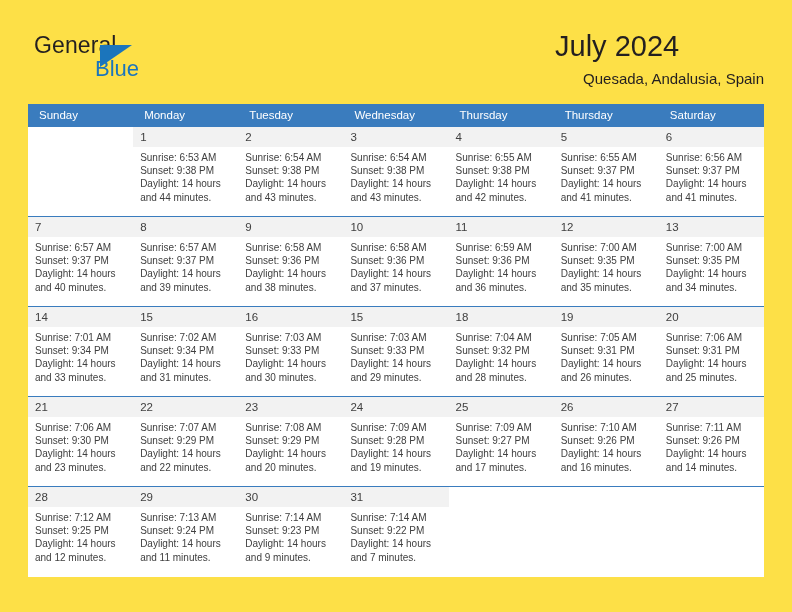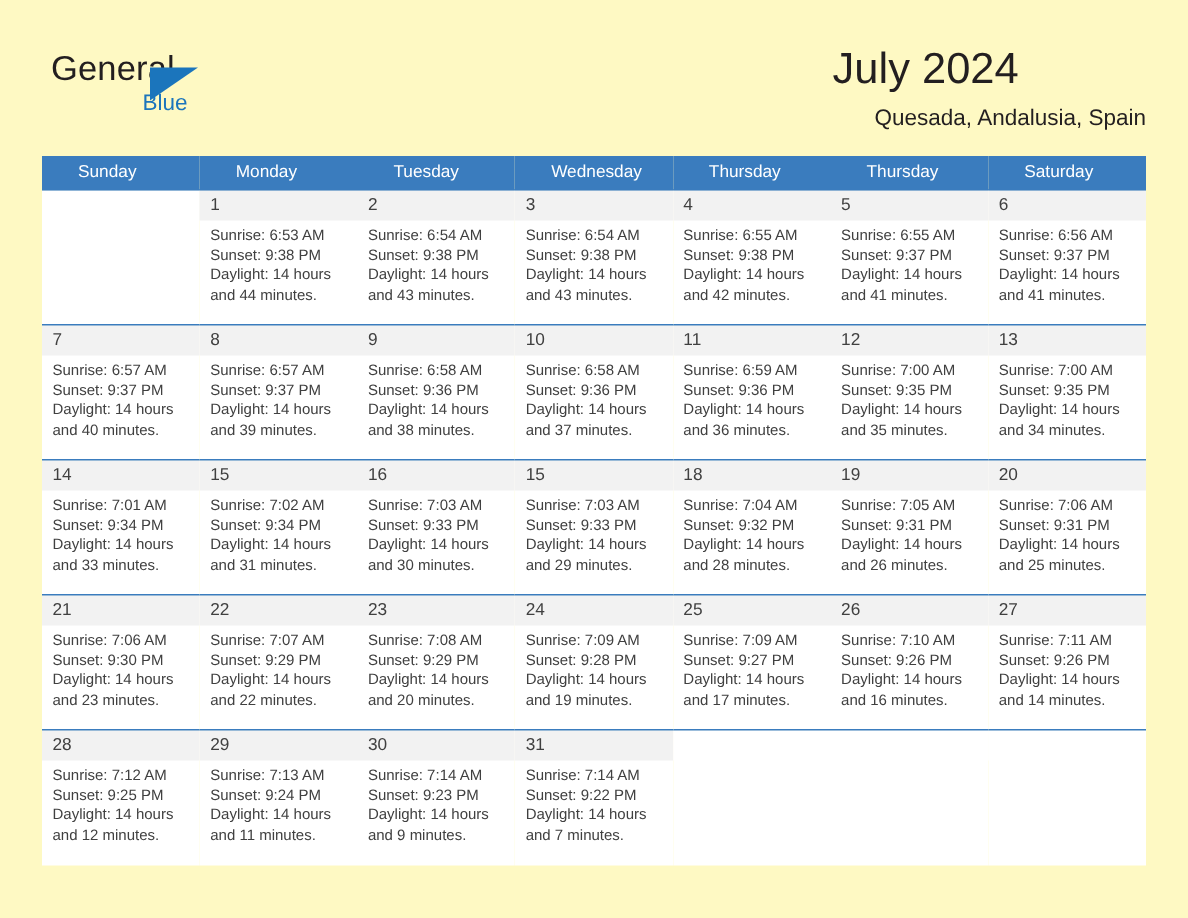--- a/index.html
+++ b/index.html
@@ -7,21 +7,21 @@
     width: 792px;
     height: 612px;
     background: #ffffff;
     font-family: "Liberation Sans", sans-serif;
     overflow: hidden;
   }
   .page {
     position: relative;
     width: 792px;
     height: 612px;
-    background: #fef9c3;
+    background: #fde047;
   }
 
   
   .header {
     position: absolute;
     left: 28px;
     top: 28px;
     width: 736px;
     height: 72px;
   }
@@ -39,21 +39,21 @@
     font-size: 23px;
     color: #231f20;
     letter-spacing: 0.1px;
     line-height: 26px;
     font-weight: 400;
   }
   .logo-blue {
     position: absolute;
     left: 61px;
     top: 24px;
-    font-size: 15px;
+    font-size: 22px;
     color: #1b75bc;
     line-height: 26px;
     font-weight: 400;
   }
   .logo-tri {
     position: absolute;
     left: 66px;
     top: 13px;
     width: 0;
     height: 0;
@@ -92,21 +92,21 @@
     width: 736px;
     border-collapse: collapse;
     table-layout: fixed;
   }
   .calendar th {
     background: #3a7cbe;
     color: #ffffff;
     font-size: 11.5px;
     font-weight: 400;
     text-align: left;
-    padding: 5px 0 5px 24px;
+    padding: 5px 0 5px 11px;
     height: 22px;
     vertical-align: middle;
     border: none;
   }
   .calendar td {
     width: 105.14px;
     height: 90px;
     vertical-align: top;
     padding: 0;
     border: none;

